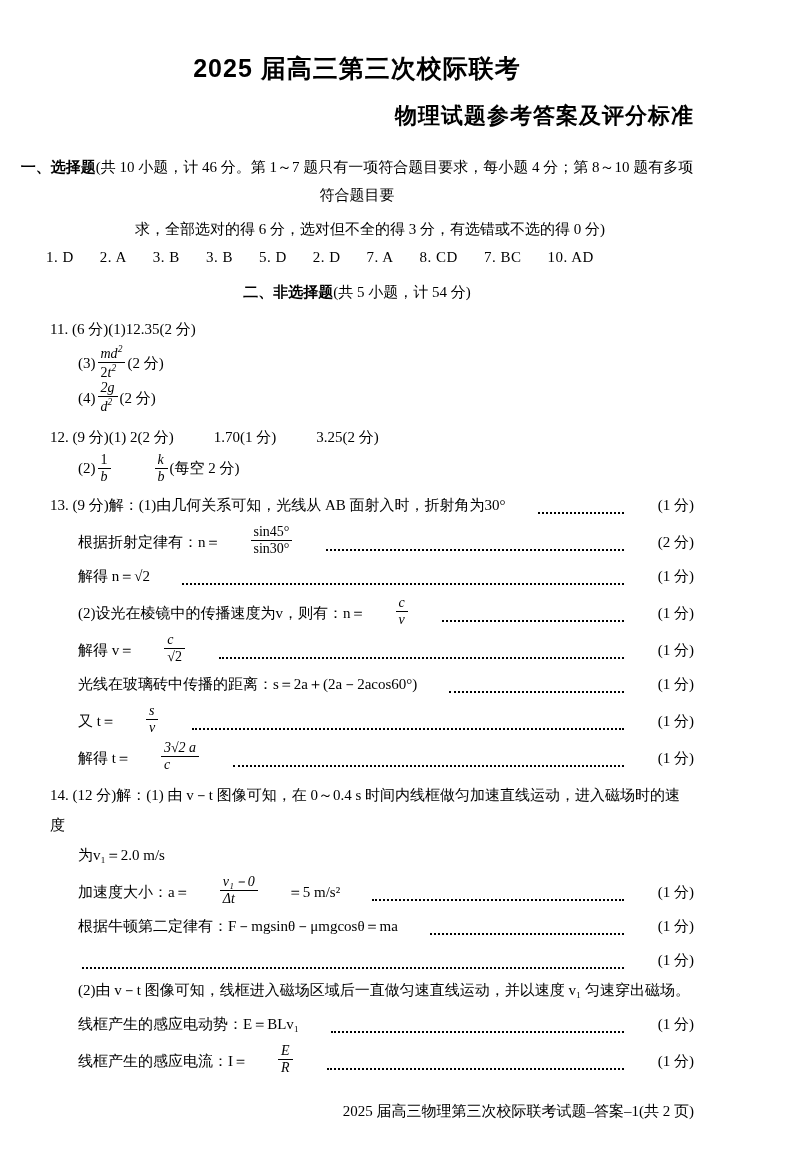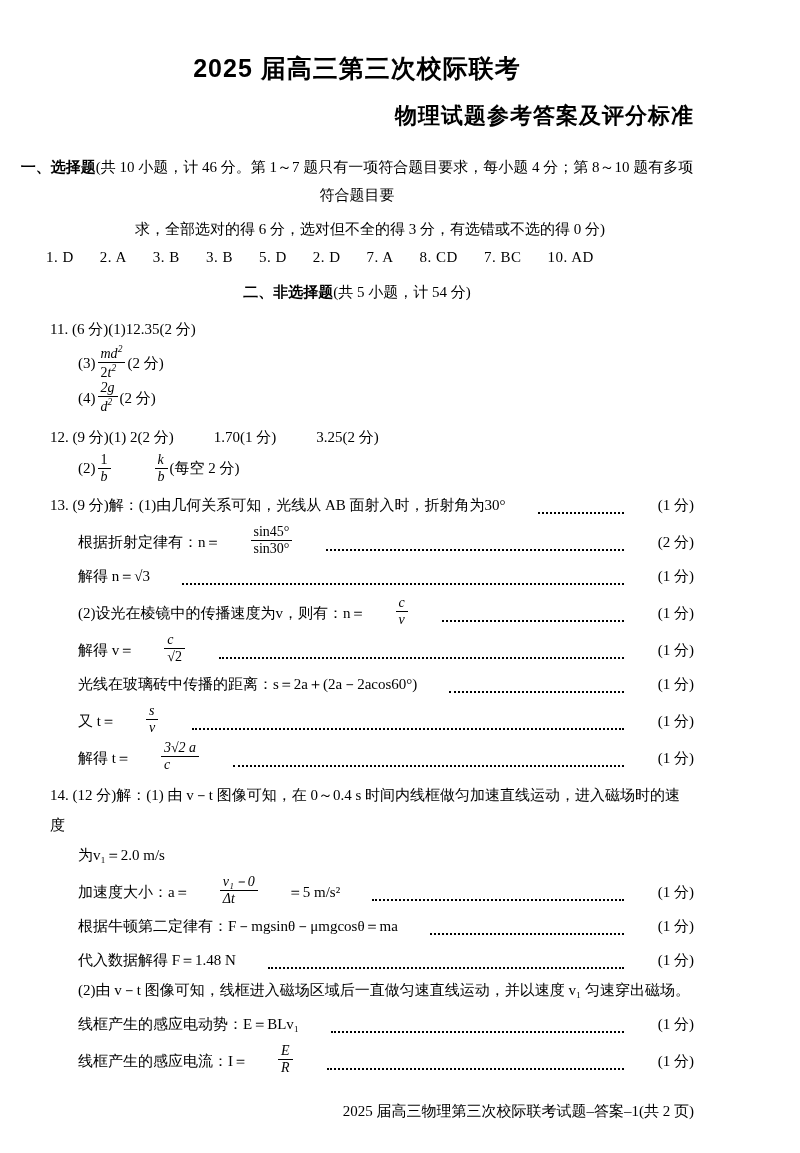--- a/index.html
+++ b/index.html
@@ -152,21 +152,21 @@
     <span class="txt">根据折射定律有：n＝</span>
       <span class="frac">
         <span class="num"><span class="nofrac">sin45°</span></span>
         <span class="den"><span class="nofrac">sin30°</span></span>
       </span>
     <span class="dots"></span>
     <span class="score">(2 分)</span>
   </div>
 
   <div class="row">
-    <span class="txt">解得 n＝√3</span>
+    <span class="txt">解得 n＝√2</span>
     <span class="dots"></span>
     <span class="score">(1 分)</span>
   </div>
 
   <div class="row">
     <span class="txt">(2)设光在棱镜中的传播速度为v，则有：n＝</span>
       <span class="frac">
         <span class="num"><i>c</i></span>
         <span class="den"><i>v</i></span>
       </span>
@@ -224,21 +224,20 @@
     <span class="score">(1 分)</span>
   </div>
 
   <div class="row">
     <span class="txt">根据牛顿第二定律有：F－mgsinθ－μmgcosθ＝ma</span>
     <span class="dots"></span>
     <span class="score">(1 分)</span>
   </div>
 
   <div class="row">
-    <span class="txt">代入数据解得 F＝1.48 N</span>
     <span class="dots"></span>
     <span class="score">(1 分)</span>
   </div>
 
   <div class="sub2">(2)由 v－t 图像可知，线框进入磁场区域后一直做匀速直线运动，并以速度 v₁ 匀速穿出磁场。</div>
 
   <div class="row">
     <span class="txt">线框产生的感应电动势：E＝BLv₁</span>
     <span class="dots"></span>
     <span class="score">(1 分)</span>

